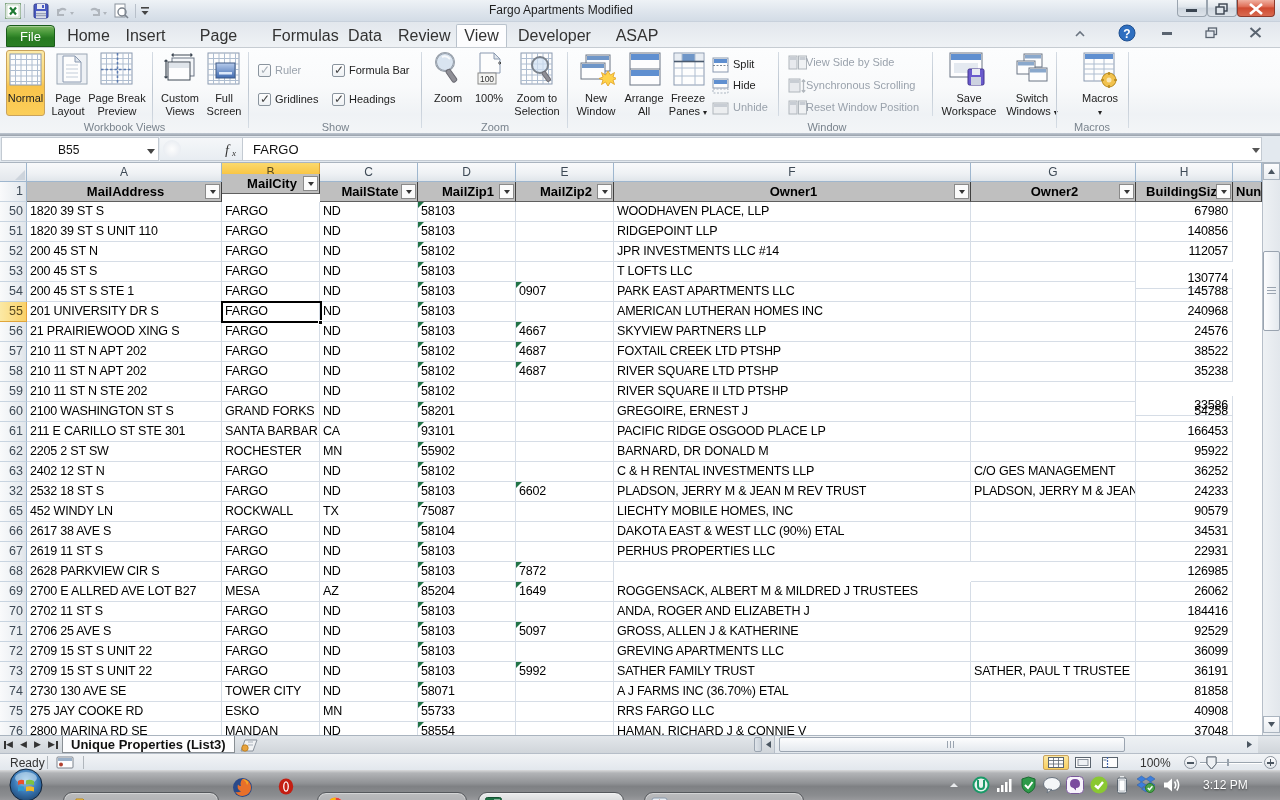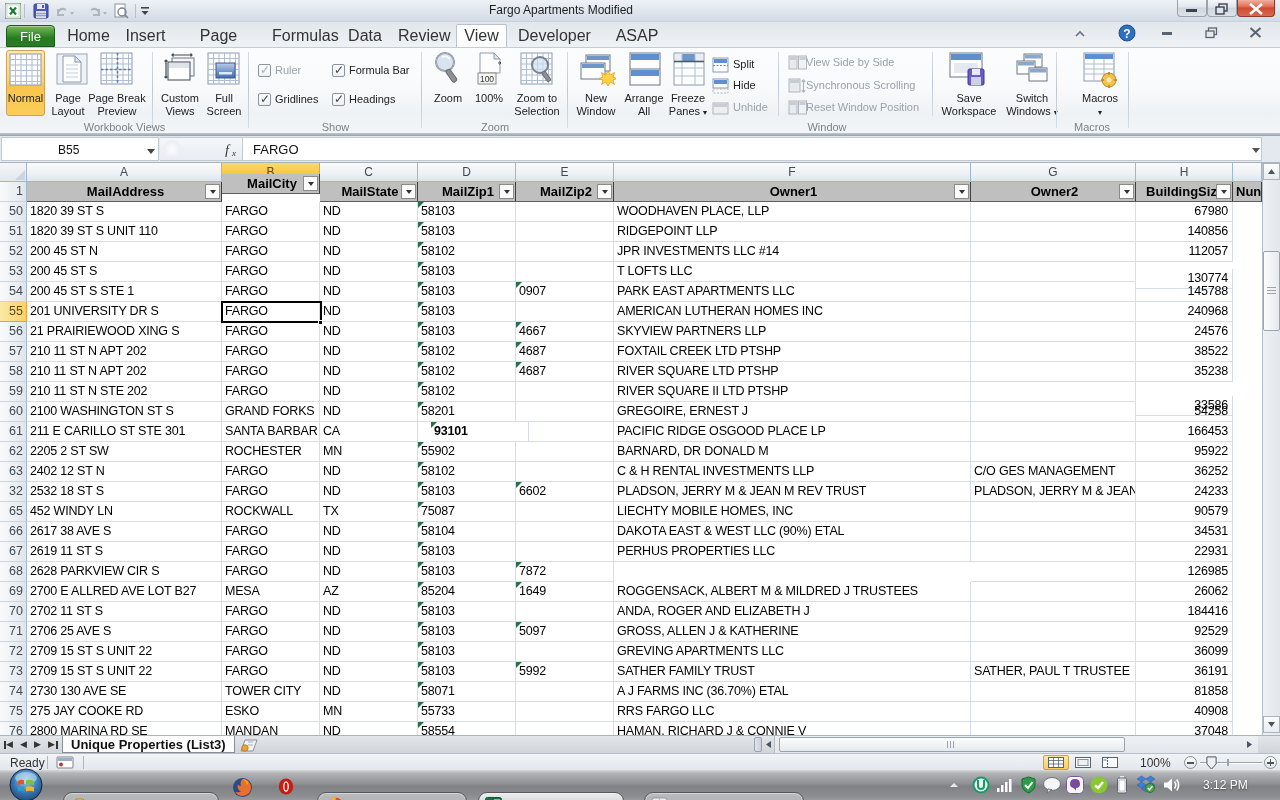--- a/index.html
+++ b/index.html
@@ -540,21 +540,21 @@
 <div class="abs cell" style="left:320px;top:239px;width:98px;">ND</div>
 <div class="abs cell" style="left:418px;top:239px;width:98px;"><div class="gtri"></div>58201</div>
 <div class="abs cell" style="left:516px;top:239px;width:98px;"></div>
 <div class="abs cell" style="left:614px;top:239px;width:357px;">GREGOIRE, ERNEST J</div>
 <div class="abs cell" style="left:971px;top:239px;width:165px;"></div>
 <div class="abs cell num" style="left:1136px;top:239px;width:97px;">54258</div>
 <div class="abs rowhdr" style="top:259px">61</div>
 <div class="abs cell" style="left:27px;top:259px;width:195px;">211 E CARILLO ST STE 301</div>
 <div class="abs cell" style="left:222px;top:259px;width:98px;">SANTA BARBAR</div>
 <div class="abs cell" style="left:320px;top:259px;width:98px;">CA</div>
-<div class="abs cell" style="left:431px;top:259px;width:98px;font-weight:bold;"><div class="gtri"></div>93101</div>
+<div class="abs cell" style="left:418px;top:259px;width:98px;"><div class="gtri"></div>93101</div>
 <div class="abs cell" style="left:516px;top:259px;width:98px;"></div>
 <div class="abs cell" style="left:614px;top:259px;width:357px;">PACIFIC RIDGE OSGOOD PLACE LP</div>
 <div class="abs cell" style="left:971px;top:259px;width:165px;"></div>
 <div class="abs cell num" style="left:1136px;top:259px;width:97px;">166453</div>
 <div class="abs rowhdr" style="top:279px">62</div>
 <div class="abs cell" style="left:27px;top:279px;width:195px;">2205 2 ST SW</div>
 <div class="abs cell" style="left:222px;top:279px;width:98px;">ROCHESTER</div>
 <div class="abs cell" style="left:320px;top:279px;width:98px;">MN</div>
 <div class="abs cell" style="left:418px;top:279px;width:98px;"><div class="gtri"></div>55902</div>
 <div class="abs cell" style="left:516px;top:279px;width:98px;"></div>

